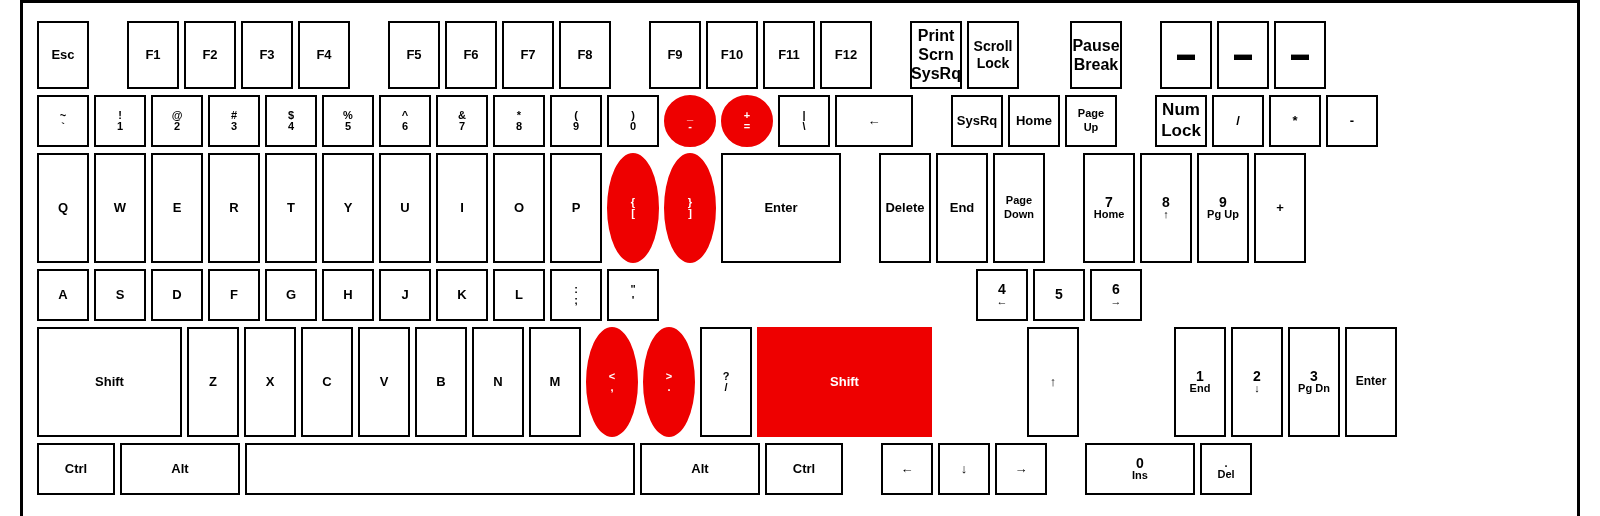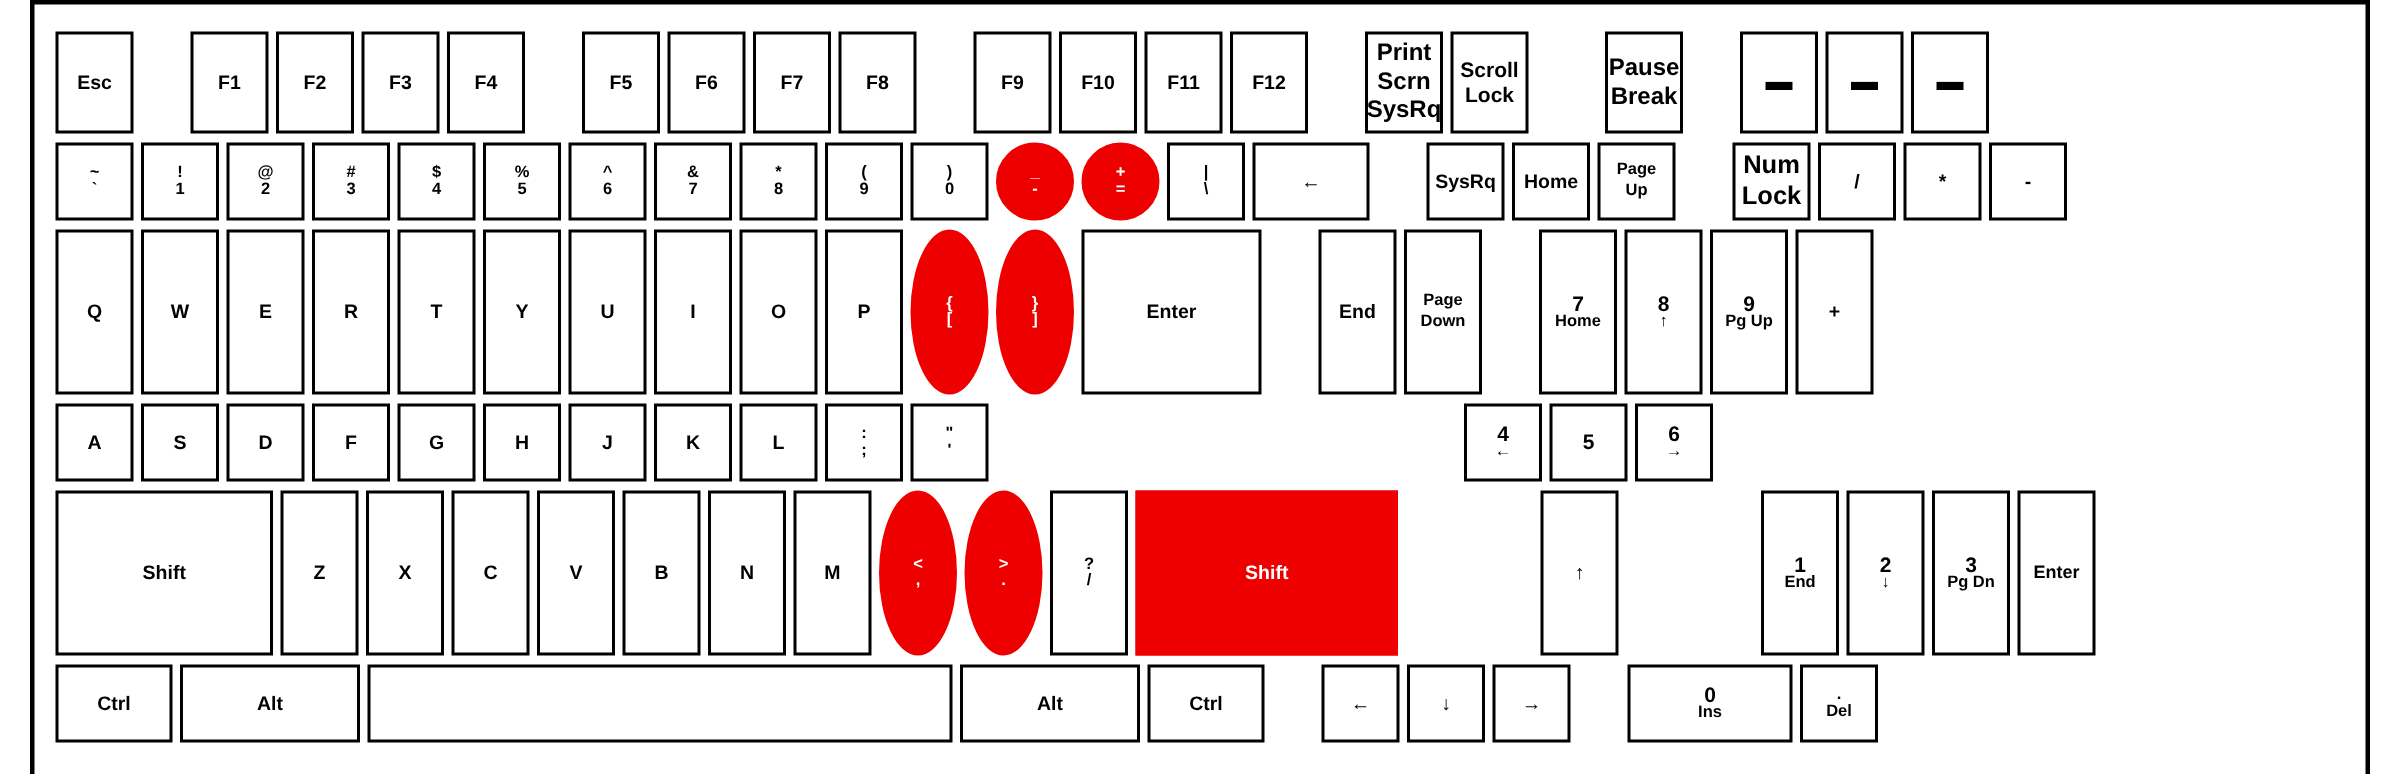--- a/index.html
+++ b/index.html
@@ -182,20 +182,21 @@
     <div class="key w1 highlighted">
         <span class="top-label">{</span>
         <span class="bot-label">[</span>
       </div>
     <div class="key w1 highlighted">
         <span class="top-label">}</span>
         <span class="bot-label">]</span>
       </div>
     <div class="key w225" style="grid-row: span 2; height: 110px;">Enter</div>
     <div class="spacer gap-small"></div>
+    <div class="key w1">Delete</div>
     <div class="key w1">End</div>
     <div class="key w1" style="font-size:11px;">Page<br>Down</div>
     <div class="spacer gap-small"></div>
     <div class="key w1">
         <span class="top-label" style="font-size:14px; font-weight:bold;">7</span>
         <span class="bot-label">Home</span>
       </div>
     <div class="key w1">
         <span class="top-label" style="font-size:14px; font-weight:bold;">8</span>
         <span class="bot-label">↑</span>

